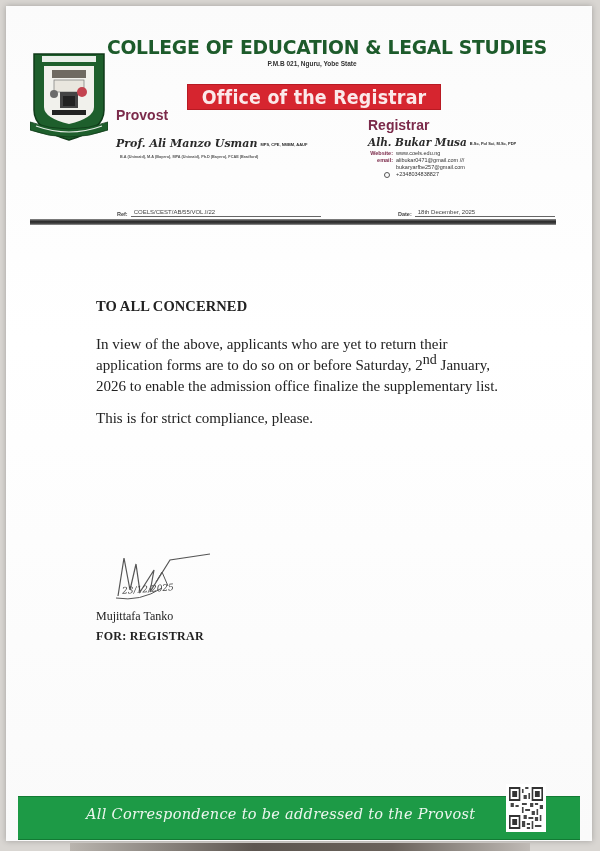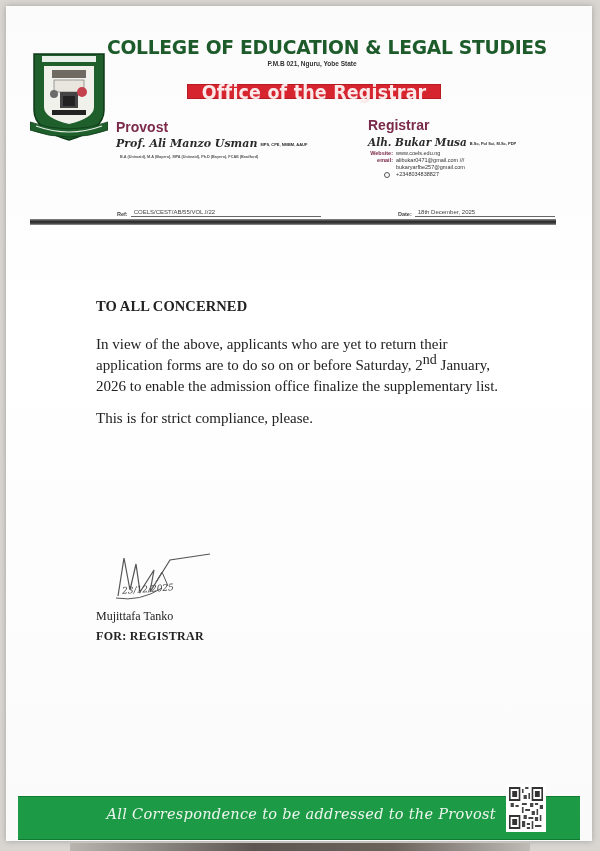--- a/index.html
+++ b/index.html
@@ -29,35 +29,35 @@
       position: absolute; left: 101px; top: 30px; width: 450px;
       font-family: "DejaVu Sans", sans-serif; font-weight: bold;
       font-size: 19.5px; color: #1d5b2b; letter-spacing: -0.3px;
       white-space: nowrap; transform: scaleX(0.96); transform-origin: left center;
     }
     .address {
       position: absolute; left: 206px; top: 54px; width: 200px; text-align: center;
       font-family: "Liberation Sans", sans-serif; font-weight: bold; font-size: 6.5px; color: #333;
     }
     .office-banner {
-      position: absolute; left: 181px; top: 78px; width: 254px; height: 15px;
+      position: absolute; left: 181px; top: 78px; width: 254px; height: 26px;
       background: #d6252f;
       border: 1px solid #b81a23;
       display: flex; align-items: center; justify-content: center;
     }
     .office-banner span {
       font-family: "DejaVu Sans", sans-serif; font-weight: bold; font-size: 19px;
       color: #fbe9ea; letter-spacing: 0.2px;
       transform: scaleX(0.92);
     }
     .provost-label, .registrar-label {
       position: absolute; font-family: "Liberation Sans", sans-serif; font-weight: bold;
       font-size: 14px; color: #7b2a4a;
     }
-    .provost-label { left: 110px; top: 113px; text-align: center; }
+    .provost-label { left: 110px; top: 101px; text-align: center; }
     .registrar-label { left: 362px; top: 111px; }
     .provost-name {
       position: absolute; left: 110px; top: 131px;
       font-family: "DejaVu Serif", serif; font-style: italic; font-weight: bold;
       font-size: 11px; color: #2b2b2b; white-space: nowrap;
     }
     .provost-name small, .registrar-name small {
       font-family: "Liberation Sans", sans-serif; font-style: normal; font-size: 4px; font-weight: bold;
       margin-left: 3px; vertical-align: middle;
     }
@@ -119,21 +119,21 @@
     }
     .signatory .for { font-weight: bold; letter-spacing: 0.3px; }
 
     
     .footer-bar {
       position: absolute; left: 12px; top: 790px; width: 562px; height: 44px;
       background: #1d9a46;
       border-top: 1px solid #137a34; border-bottom: 1px solid #137a34;
     }
     .footer-text {
-      position: absolute; left: 80px; top: 800px; width: 410px; text-align: right;
+      position: absolute; left: 80px; top: 800px; width: 410px; text-align: left;
       font-family: "DejaVu Serif", serif; font-style: italic; font-size: 14.5px; color: #ecf6ee;
       letter-spacing: 0.3px; white-space: nowrap;
     }
     .qr {
       position: absolute; left: 500px; top: 778px; width: 40px; height: 48px;
       background: #fff; padding: 3px;
     }
   </style>
 </head>
 <body>

